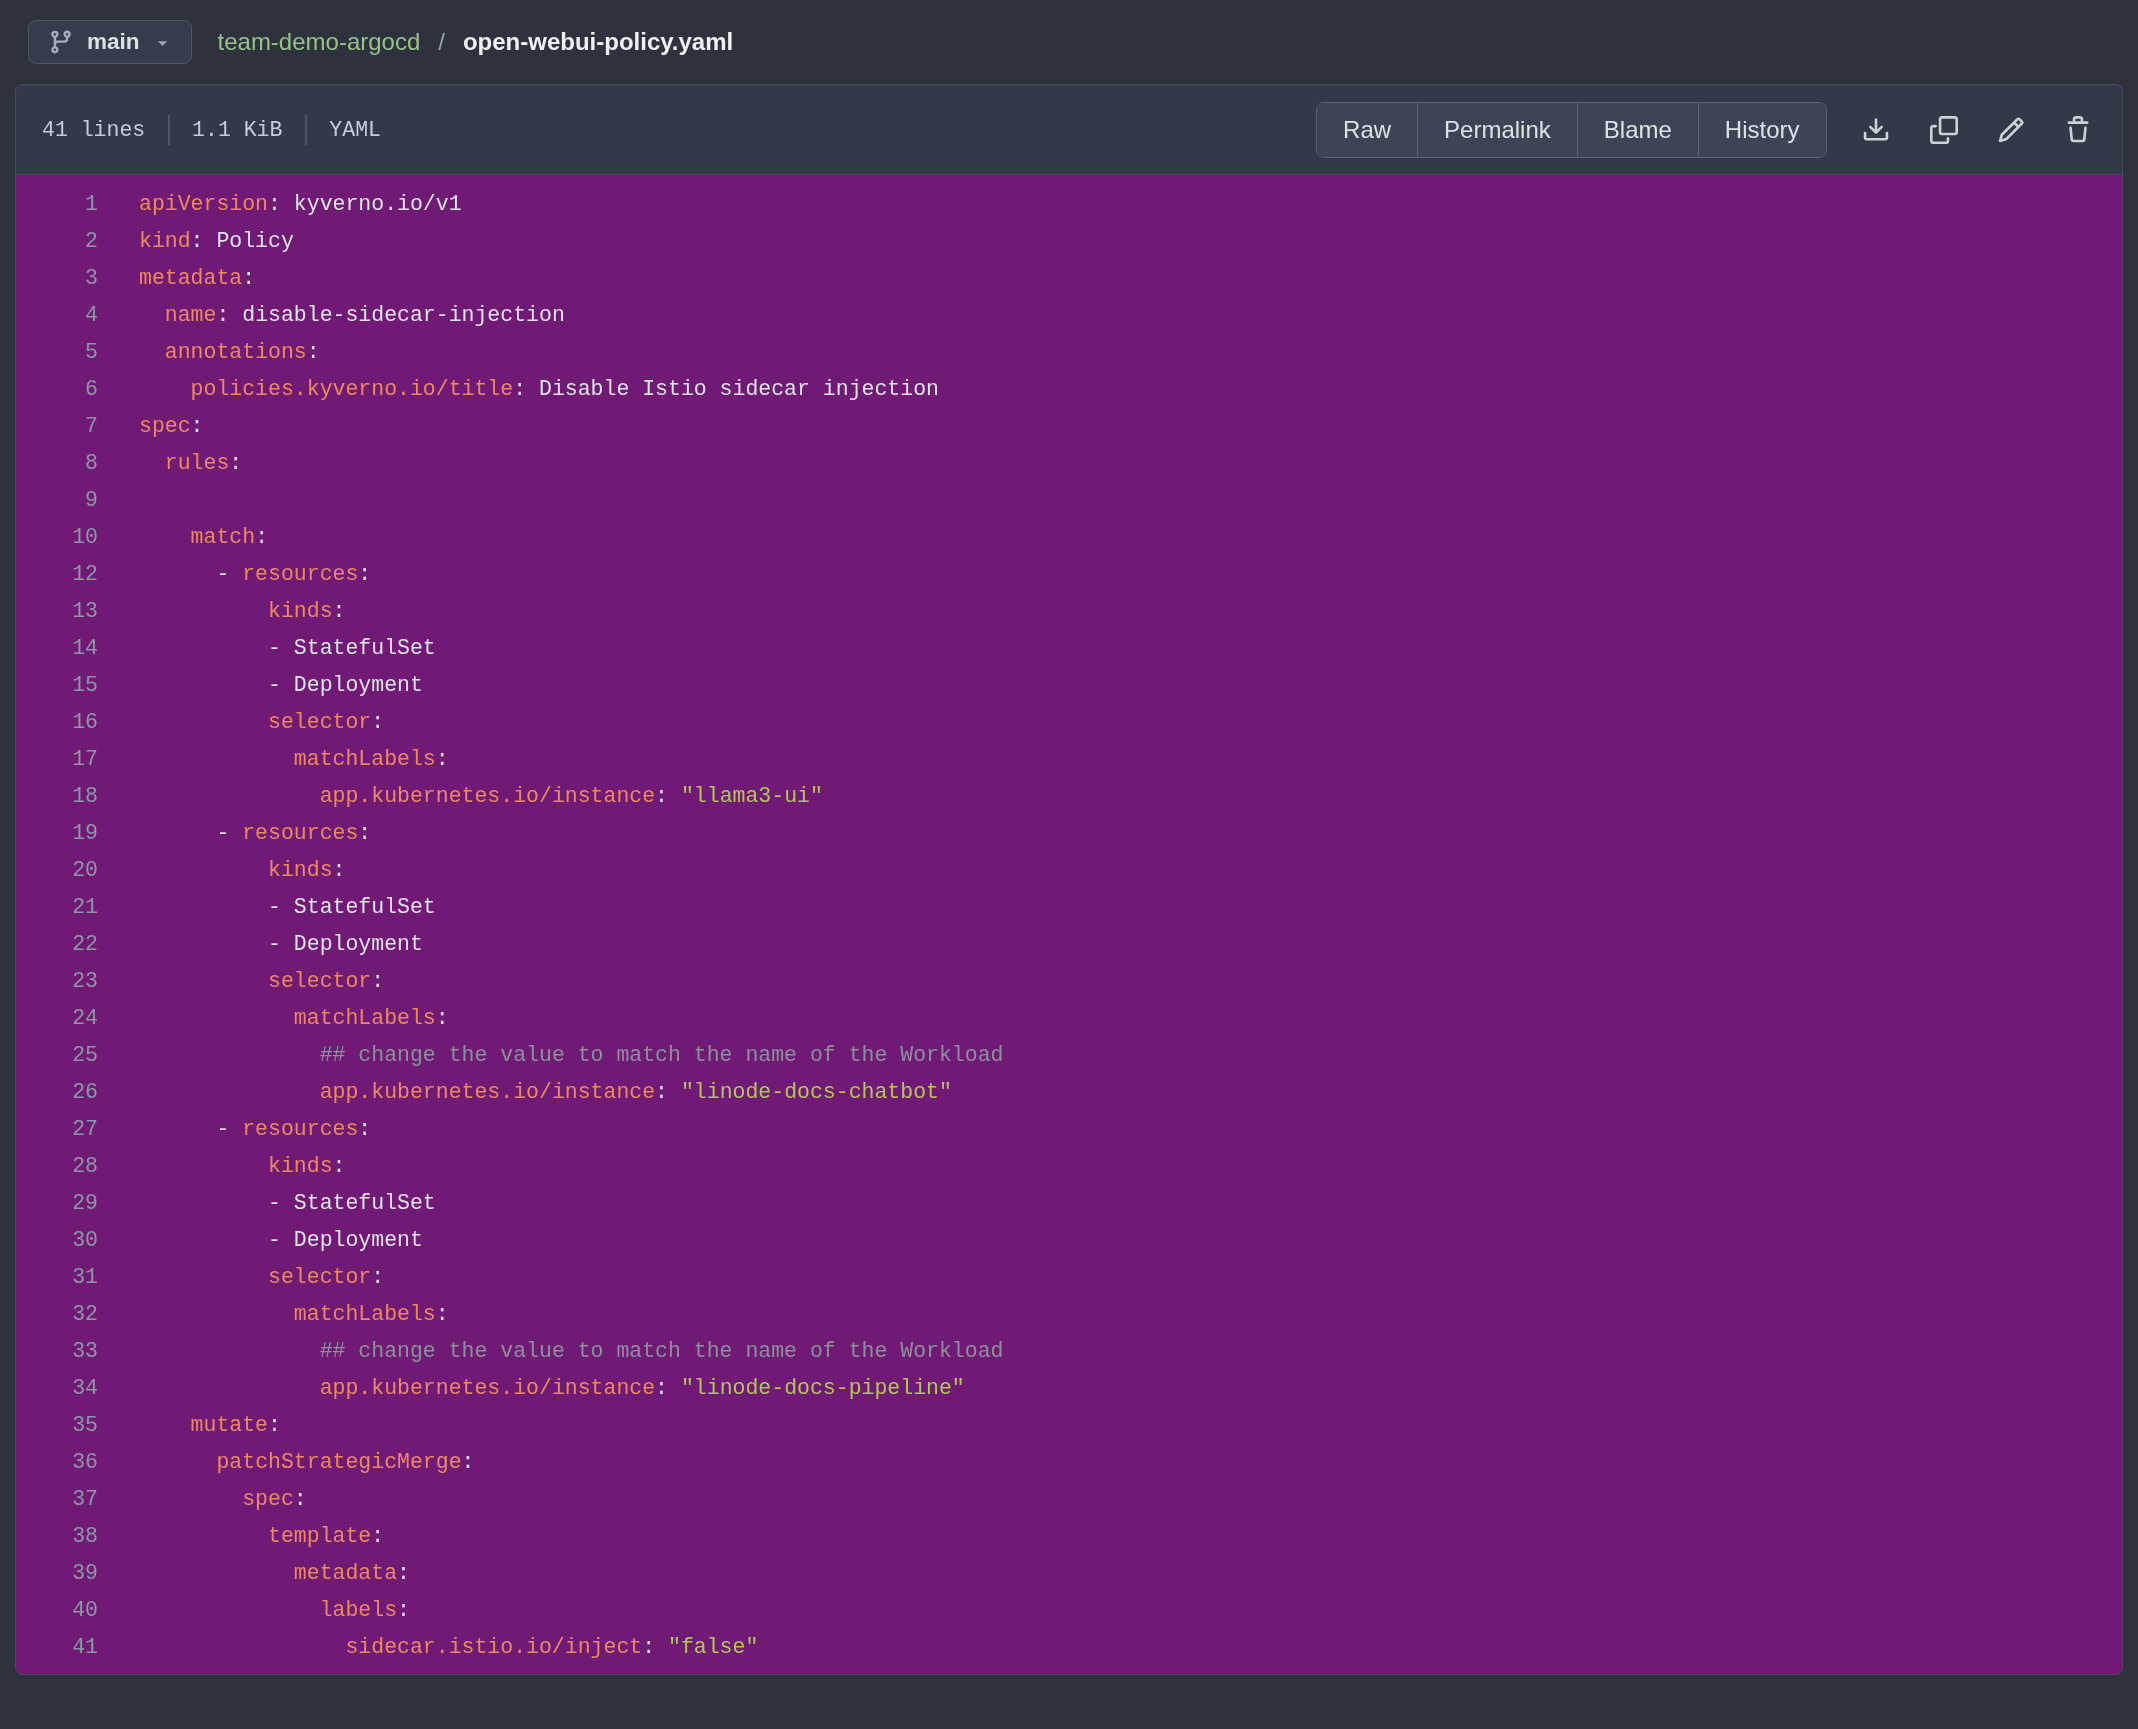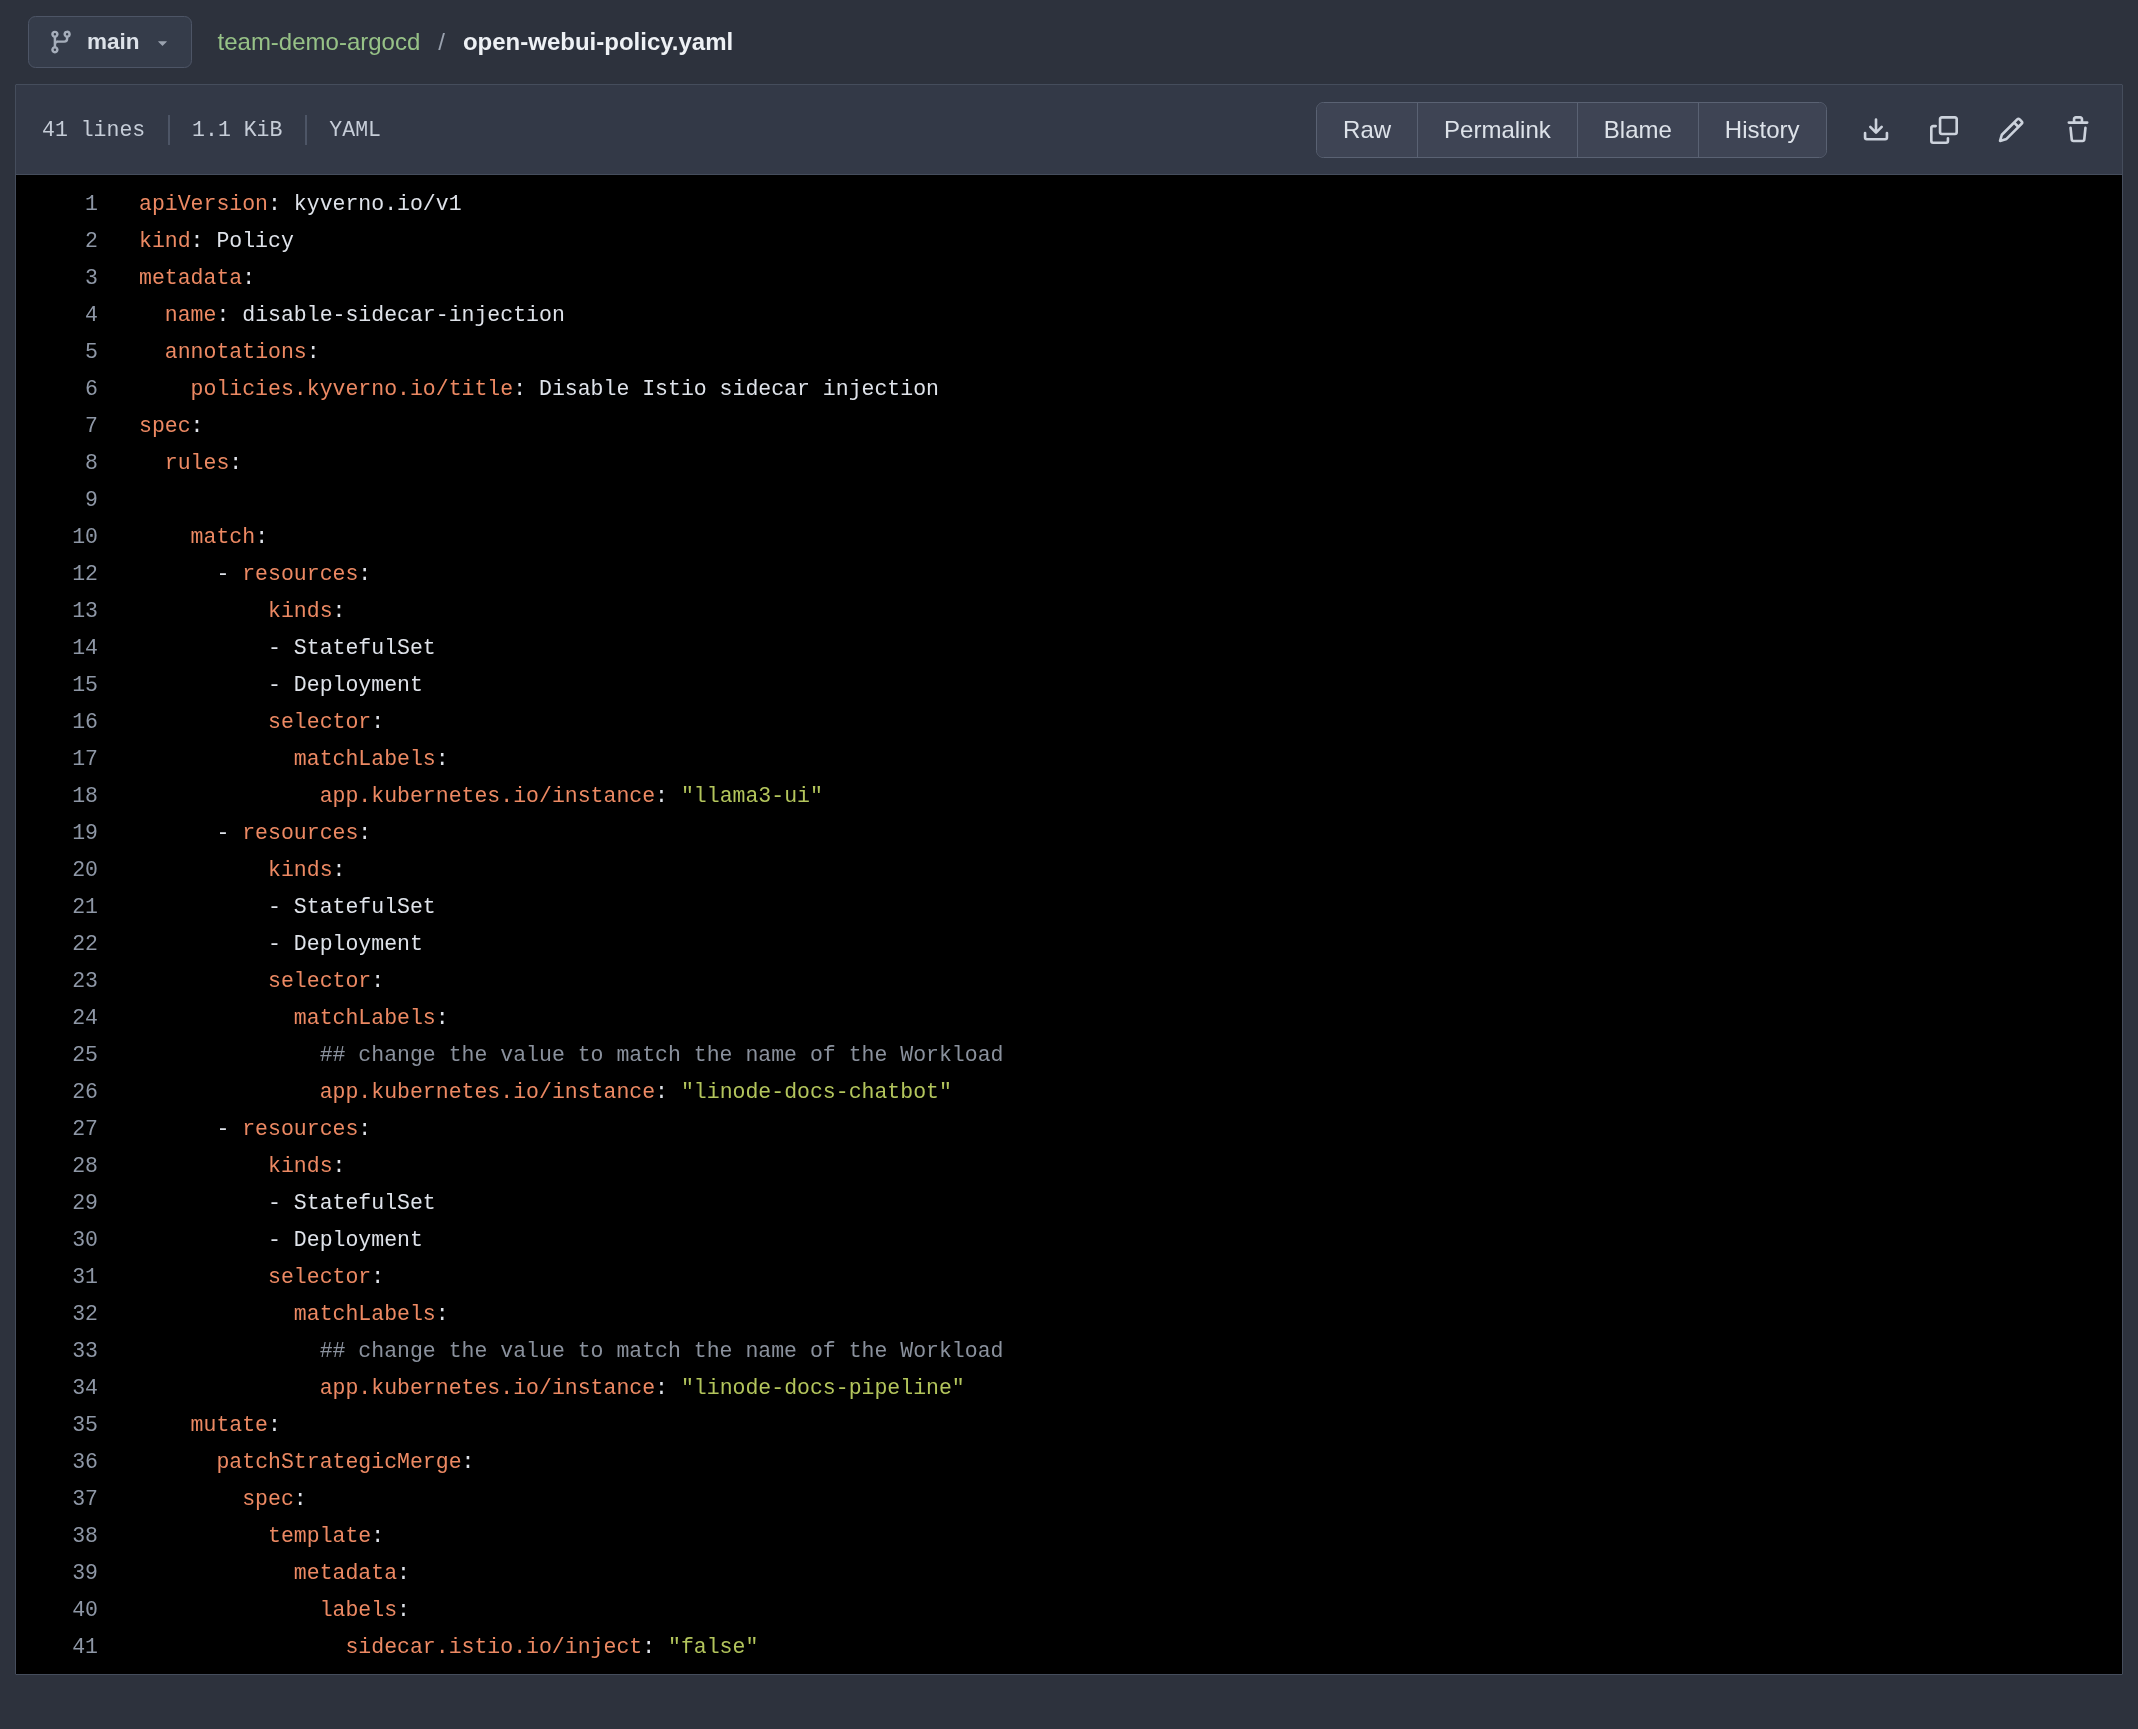--- a/index.html
+++ b/index.html
@@ -2,29 +2,29 @@
 <html style="font-size:15px"><head>
 <meta charset="utf-8">
 <style>
   *{box-sizing:border-box;margin:0;padding:0}
   html,body{width:2138px;height:1730px;overflow:hidden}
   body{background:#2d323d;font-family:"Liberation Sans",sans-serif}
 
   
   .topbar{display:flex;align-items:center;gap:26px;height:84px;padding:0 28px}
   .branch-btn{display:flex;align-items:center;gap:13px;background:#353c4a;border:1.9px solid #4d5566;
-    border-radius:7.5px;padding:0 19px;height:52px;color:#dde2e9;font-size:22.5px;font-weight:700;
+    border-radius:7.5px;padding:0 19px;height:44px;color:#dde2e9;font-size:22.5px;font-weight:700;
     font-family:"Liberation Sans",sans-serif;cursor:pointer}
   .branch-btn svg{fill:#a6aebb}
   .breadcrumb{display:flex;align-items:center;gap:18px;font-size:24px;color:#9aa2af}
   .crumb-repo{color:#97c287}
   .crumb-file{color:#eef1f5;font-weight:700}
 
   
-  .file-card{margin:0 15px;border:1.9px solid #454d5c;border-radius:1px;overflow:hidden;background:#000000}
+  .file-card{margin:0 15px;border:1.9px solid #454d5c;border-radius:7px;overflow:hidden;background:#701a75}
   .file-bar{display:flex;align-items:center;background:#333947;border-bottom:1.9px solid #454d5c;
     padding:0 26px;height:90px}
   .meta{display:flex;align-items:center;font-family:"Liberation Mono","DejaVu Sans Mono",monospace;
     font-size:21.5px;color:#c6cdd8}
   .meta .vsep{width:1.9px;height:30px;background:#4d5566;margin:0 22.5px}
   .actions{margin-left:auto;display:flex;align-items:center;gap:32px}
   .btn-group{display:flex;border:1.9px solid #5a6273;border-radius:7.5px;overflow:hidden}
   .btn-group button{background:#3e4454;border:none;border-left:1.9px solid #5a6273;color:#dde2e9;
     font-size:24px;padding:0 26px;height:54px;font-family:"Liberation Sans",sans-serif;cursor:pointer}
   .btn-group button:first-child{border-left:none}

